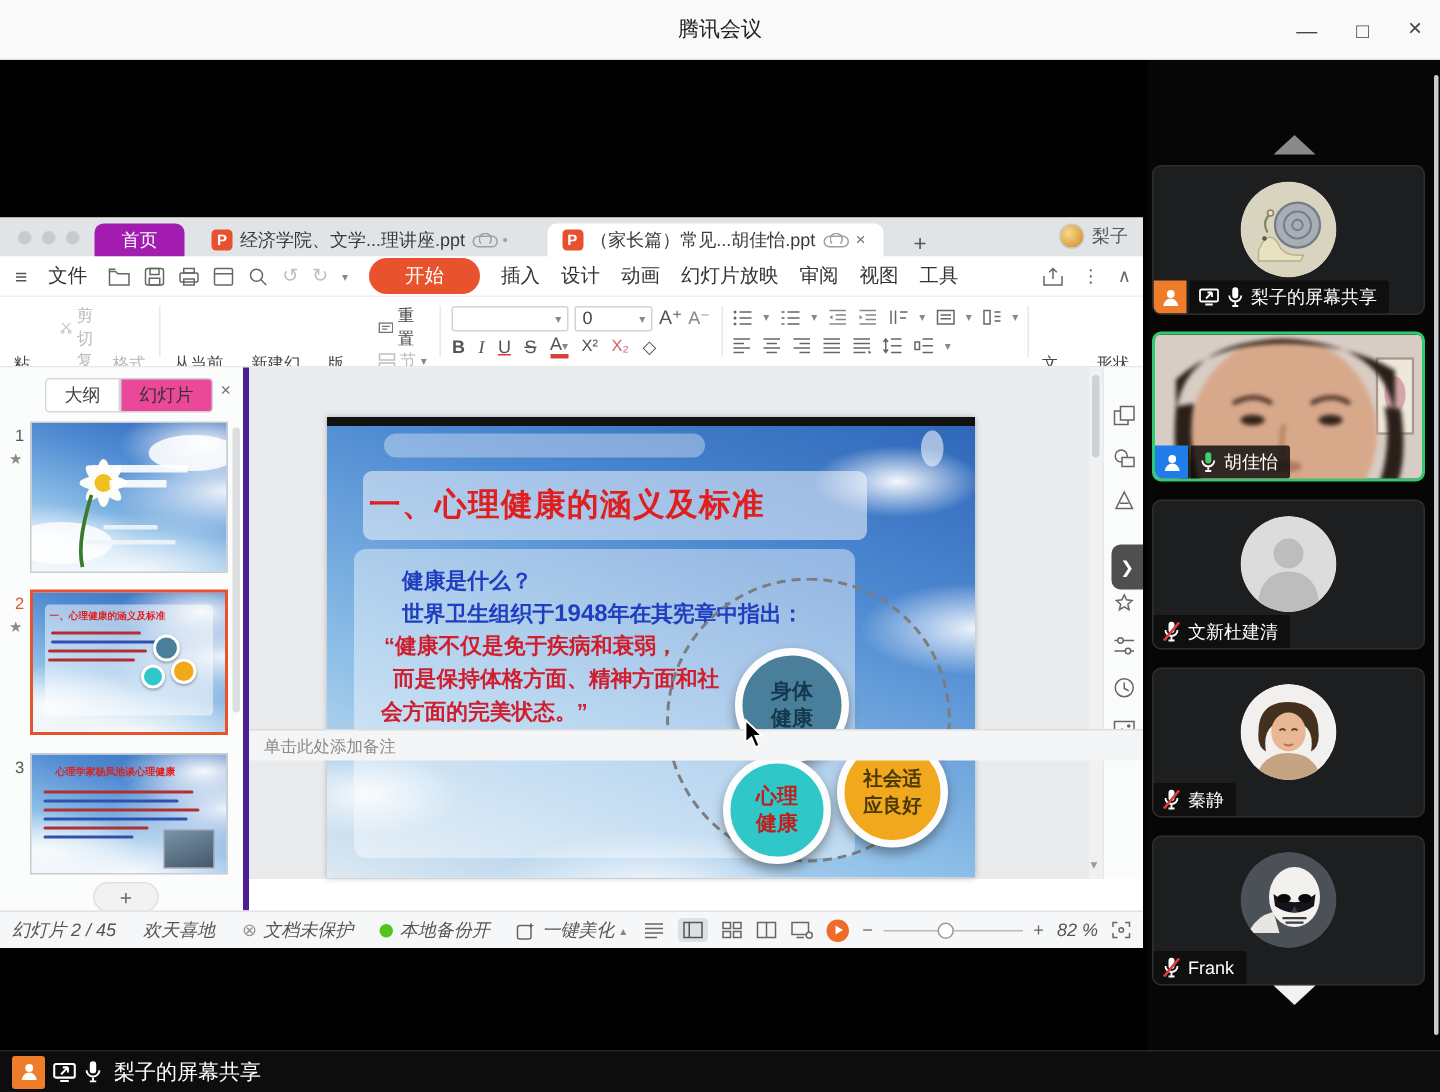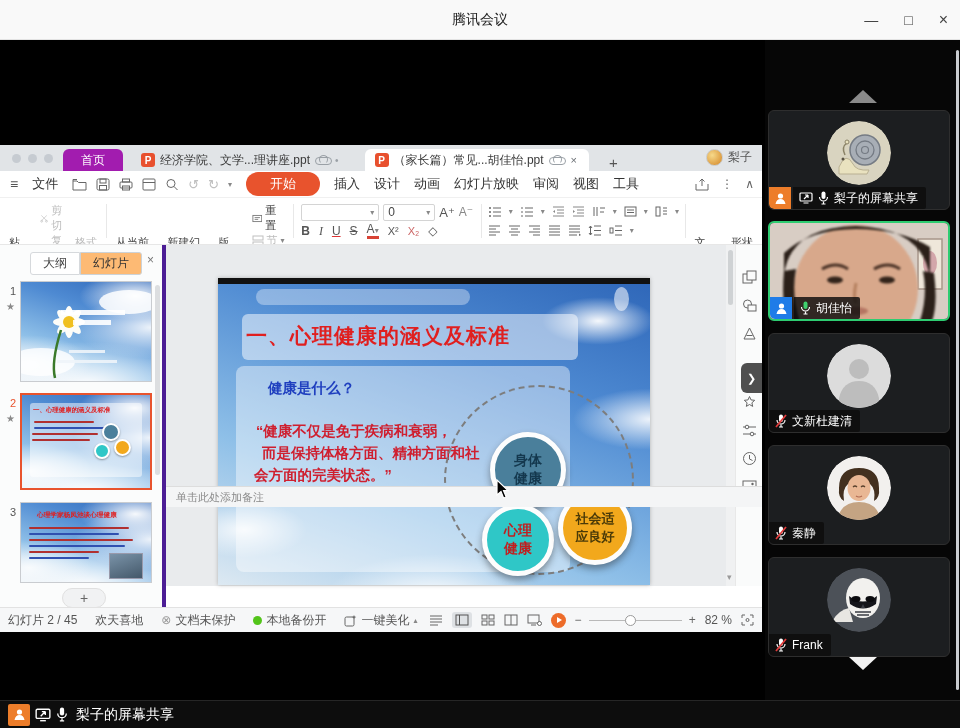--- a/index.html
+++ b/index.html
@@ -59,21 +59,21 @@
   .fmt-row .s { text-decoration:line-through; }
   .fmt-row .ac { border-bottom:3px solid #d84336; line-height:11px; }
   .para { display:flex; flex-direction:column; justify-content:space-around; padding:1px 2px; }
   .icon-strip-row { display:flex; gap:7px; align-items:center; }
   .icon-strip-row svg { display:block; }
 
   
   .lpanel { position:absolute; left:0; top:100px; width:166px; height:362px; background:#fbfcfc; border-right:4px solid #4c1d95; }
   .ptabs { position:absolute; left:30px; top:7px; display:flex; }
   .ptab { font-size:12px; padding:2px 12px; border:1px solid #d6d9dc; background:#fff; color:#444; }
-  .ptab.sel { background:#fdba74; border-color:#ccd2d7; border-radius:0 3px 3px 0; color:#333; }
+  .ptab.sel { background:#ec4899; border-color:#ccd2d7; border-radius:0 3px 3px 0; color:#333; }
   .ptab.first { border-radius:3px 0 0 3px; }
   .panel-x { position:absolute; right:8px; top:8px; color:#777; font-size:12px; }
   .thumb { position:absolute; left:20px; width:132px; background:#fff; border:1px solid #c9ccd0; overflow:hidden; }
   .thumb.sel { border:2px solid #e8532d; }
   .tnum { position:absolute; left:7px; width:12px; text-align:center; font-size:11px; color:#555; }
   .tnum.sel { color:#e8532d; }
   .tstar { position:absolute; left:6px; font-size:10px; color:#8a8a8a; }
   .lscroll { position:absolute; right:2px; top:40px; width:5px; height:190px; background:#dcdee0; border-radius:3px; }
   .addslide { position:absolute; left:62px; top:343px; width:44px; height:20px; background:#f1f2f3; border:1px solid #e0e0e0; border-radius:10px; color:#666; font-size:14px; display:flex; align-items:center; justify-content:center; }
 
@@ -107,21 +107,21 @@
 
   .rstrip { position:absolute; right:0; top:0; width:27px; height:341px; background:#fafbfb; border-left:1px solid #e8e8e8; }
   .rstrip .ric { position:absolute; left:6px; width:15px; height:15px; color:#666; }
   .vscroll { position:absolute; right:27px; top:0; width:9px; height:341px; background:#f0f1f2; }
   .vscroll .thumbv { position:absolute; left:2px; top:5px; width:5px; height:55px; background:#cfd2d4; border-radius:3px; }
   .vscroll .arr { position:absolute; left:1px; bottom:4px; color:#9a9a9a; font-size:9px; }
   .expander { position:absolute; right:0; top:118px; width:21px; height:30px; background:#4f4f4f; border-radius:6px 0 0 6px; color:#fff; display:flex; align-items:center; justify-content:center; font-size:11px; z-index:5; }
 
   .notesbar { position:absolute; left:166px; top:341px; width:596px; height:21px; background:#f4f5f6; border-top:1px solid #ddd; display:flex; align-items:center; padding-left:10px; color:#8a8a8a; font-size:11px; }
 
-  .statusbar { position:absolute; left:0; top:462px; width:762px; height:25px; background:#f6f7f8; border-top:1px solid #e2e2e2; display:flex; align-items:center; font-size:12px; color:#555; padding:0 8px; gap:18px; }
+  .statusbar { position:absolute; left:0; top:462px; width:762px; height:25px; background:#f6f7f8; border-top:1px solid #e2e2e2; display:flex; align-items:center; font-size:12px; color:#555; padding:0 8px; gap:18px;font-style:italic; }
   .st-item { display:flex; align-items:center; gap:4px; }
   .st-right { position:absolute; right:8px; display:flex; align-items:center; gap:9px; }
   .viewbtn { padding:2px 3px; border-radius:3px; display:flex; align-items:center; }
   .viewbtn.sel { background:#dee1e4; }
   .play-o { width:15px; height:15px; border-radius:50%; background:#ed6c2a; position:relative; }
   .play-o::after { content:""; position:absolute; left:6px; top:4px; border-left:5px solid #fff; border-top:3.5px solid transparent; border-bottom:3.5px solid transparent; }
   .zoomslider { display:flex; align-items:center; gap:7px; color:#666; }
   .track { position:relative; width:93px; height:1px; background:#b9b9b9; }
   .knob { position:absolute; left:36px; top:-5px; width:11px; height:11px; border-radius:50%; background:#fff; border:1px solid #9a9a9a; }
   .greendot { width:9px; height:9px; border-radius:50%; background:#52c41a; display:inline-block; }
@@ -499,20 +499,23 @@
 
     <div class="canvas">
       <div class="slide sky">
         <div class="topstrip"></div>
         <div class="deco1"></div>
         <div class="deco2"></div>
         <div class="tpanel"></div>
         <div class="bpanel"></div>
         <div class="stitle">一、心理健康的涵义及标准</div>
         <div class="sline blue" style="left:50px; top:100px;">健康是什么？</div>
+        <div class="sline blue" style="left:50px; top:121px;">
+          <span>世界卫生组织于</span><span style="font-size:16px;">1948</span><span>年在其宪章中指出：</span>
+        </div>
         <div class="sline red" style="left:38px; top:143px;">“健康不仅是免于疾病和衰弱，</div>
         <div class="sline red" style="left:44px; top:165px;">而是保持体格方面、精神方面和社</div>
         <div class="sline red" style="left:36px; top:187px;">会方面的完美状态。”</div>
         <div class="dashed-c"></div>
         <div class="circ c-body">
             <span class="ct">身体健康</span>
           </div>
         <div class="circ c-mind">
             <span class="ct">心理健康</span>
           </div>

